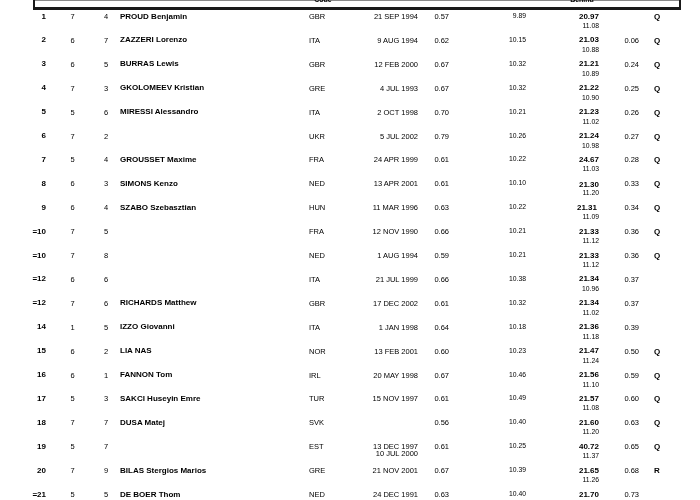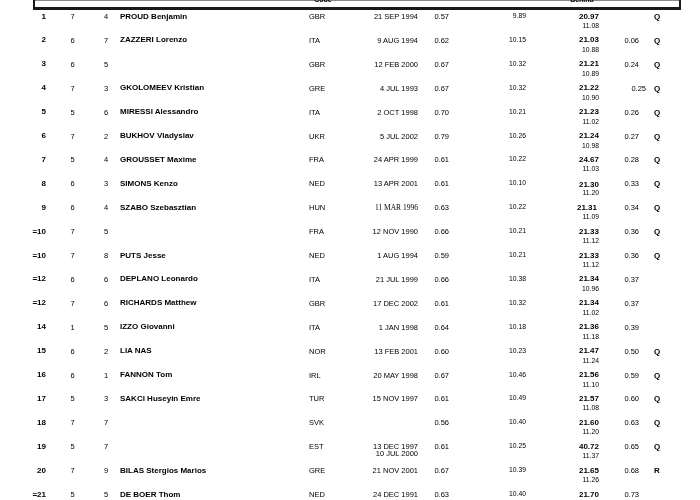--- a/index.html
+++ b/index.html
@@ -72,62 +72,62 @@
         <span class="cell al-r f-sm" style="left: 484px; width: 42px; top: 1.5px;">10.15</span>
         <span class="cell al-r b f-main" style="left: 550px; width: 49px; top: 1px;">21.03</span>
         <span class="cell al-r f-sm" style="left: 550px; width: 49px; top: 11.5px;">10.88</span>
         <span class="cell al-r f-reg" style="left: 597px; width: 42px; top: 1.5px;">0.06</span>
         <span class="cell al-c b f-main" style="left: 647px; width: 20px; top: 1.5px;">Q</span>
       </div>
       <div class="row" style="top: 59.3px;">
         <span class="cell al-r b f-main" style="left: 8px; width: 38px; top: 1px;">3</span>
         <span class="cell al-c f-reg" style="left: 60px; width: 25px; top: 1.5px;">6</span>
         <span class="cell al-c f-reg" style="left: 93px; width: 26px; top: 1.5px;">5</span>
+        <span class="cell al-l b f-main" style="left: 120px; width: 185px; top: 1px;">BURRAS Lewis</span>
         <span class="cell al-l f-reg" style="left: 309px; width: 30px; top: 1.5px;">GBR</span>
         <span class="cell al-r f-reg" style="left: 336px; width: 82px; top: 1.5px;">12 FEB 2000</span>
         <span class="cell al-r f-reg" style="left: 414px; width: 35px; top: 1.5px;">0.67</span>
         <span class="cell al-r f-sm" style="left: 484px; width: 42px; top: 1.5px;">10.32</span>
         <span class="cell al-r b f-main" style="left: 550px; width: 49px; top: 1px;">21.21</span>
         <span class="cell al-r f-sm" style="left: 550px; width: 49px; top: 11.5px;">10.89</span>
         <span class="cell al-r f-reg" style="left: 597px; width: 42px; top: 1.5px;">0.24</span>
         <span class="cell al-c b f-main" style="left: 647px; width: 20px; top: 1.5px;">Q</span>
       </div>
       <div class="row" style="top: 83.2px;">
         <span class="cell al-r b f-main" style="left: 8px; width: 38px; top: 1px;">4</span>
         <span class="cell al-c f-reg" style="left: 60px; width: 25px; top: 1.5px;">7</span>
         <span class="cell al-c f-reg" style="left: 93px; width: 26px; top: 1.5px;">3</span>
         <span class="cell al-l b f-main" style="left: 120px; width: 185px; top: 1px;">GKOLOMEEV Kristian</span>
         <span class="cell al-l f-reg" style="left: 309px; width: 30px; top: 1.5px;">GRE</span>
         <span class="cell al-r f-reg" style="left: 336px; width: 82px; top: 1.5px;">4 JUL 1993</span>
         <span class="cell al-r f-reg" style="left: 414px; width: 35px; top: 1.5px;">0.67</span>
         <span class="cell al-r f-sm" style="left: 484px; width: 42px; top: 1.5px;">10.32</span>
         <span class="cell al-r b f-main" style="left: 550px; width: 49px; top: 1px;">21.22</span>
         <span class="cell al-r f-sm" style="left: 550px; width: 49px; top: 11.5px;">10.90</span>
-        <span class="cell al-r f-reg" style="left: 597px; width: 42px; top: 1.5px; padding-left: 7px;">0.25</span>
+        <span class="cell al-r f-reg" style="left: 597px; width: 42px; top: 1.5px;">0.25</span>
         <span class="cell al-c b f-main" style="left: 647px; width: 20px; top: 1.5px;">Q</span>
       </div>
       <div class="row" style="top: 107.1px;">
         <span class="cell al-r b f-main" style="left: 8px; width: 38px; top: 1px;">5</span>
         <span class="cell al-c f-reg" style="left: 60px; width: 25px; top: 1.5px;">5</span>
         <span class="cell al-c f-reg" style="left: 93px; width: 26px; top: 1.5px;">6</span>
         <span class="cell al-l b f-main" style="left: 120px; width: 185px; top: 1px;">MIRESSI Alessandro</span>
         <span class="cell al-l f-reg" style="left: 309px; width: 30px; top: 1.5px;">ITA</span>
         <span class="cell al-r f-reg" style="left: 336px; width: 82px; top: 1.5px;">2 OCT 1998</span>
         <span class="cell al-r f-reg" style="left: 414px; width: 35px; top: 1.5px;">0.70</span>
         <span class="cell al-r f-sm" style="left: 484px; width: 42px; top: 1.5px;">10.21</span>
         <span class="cell al-r b f-main" style="left: 550px; width: 49px; top: 1px;">21.23</span>
         <span class="cell al-r f-sm" style="left: 550px; width: 49px; top: 11.5px;">11.02</span>
         <span class="cell al-r f-reg" style="left: 597px; width: 42px; top: 1.5px;">0.26</span>
         <span class="cell al-c b f-main" style="left: 647px; width: 20px; top: 1.5px;">Q</span>
       </div>
       <div class="row" style="top: 131px;">
         <span class="cell al-r b f-main" style="left: 8px; width: 38px; top: 1px;">6</span>
         <span class="cell al-c f-reg" style="left: 60px; width: 25px; top: 1.5px;">7</span>
         <span class="cell al-c f-reg" style="left: 93px; width: 26px; top: 1.5px;">2</span>
-        <span class="cell al-l b f-main" style="left: 120px; width: 185px; top: 1px;">BUKHOV Vladyslav</span>
         <span class="cell al-l f-reg" style="left: 309px; width: 30px; top: 1.5px;">UKR</span>
         <span class="cell al-r f-reg" style="left: 336px; width: 82px; top: 1.5px;">5 JUL 2002</span>
         <span class="cell al-r f-reg" style="left: 414px; width: 35px; top: 1.5px;">0.79</span>
         <span class="cell al-r f-sm" style="left: 484px; width: 42px; top: 1.5px;">10.26</span>
         <span class="cell al-r b f-main" style="left: 550px; width: 49px; top: 1px;">21.24</span>
         <span class="cell al-r f-sm" style="left: 550px; width: 49px; top: 11.5px;">10.98</span>
         <span class="cell al-r f-reg" style="left: 597px; width: 42px; top: 1.5px;">0.27</span>
         <span class="cell al-c b f-main" style="left: 647px; width: 20px; top: 1.5px;">Q</span>
       </div>
       <div class="row" style="top: 154.9px;">
@@ -157,21 +157,21 @@
         <span class="cell al-r f-sm" style="left: 550px; width: 49px; top: 11.5px;">11.20</span>
         <span class="cell al-r f-reg" style="left: 597px; width: 42px; top: 1.5px;">0.33</span>
         <span class="cell al-c b f-main" style="left: 647px; width: 20px; top: 1.5px;">Q</span>
       </div>
       <div class="row" style="top: 202.7px;">
         <span class="cell al-r b f-main" style="left: 8px; width: 38px; top: 1px;">9</span>
         <span class="cell al-c f-reg" style="left: 60px; width: 25px; top: 1.5px;">6</span>
         <span class="cell al-c f-reg" style="left: 93px; width: 26px; top: 1.5px;">4</span>
         <span class="cell al-l b f-main" style="left: 120px; width: 185px; top: 1px;">SZABO Szebasztian</span>
         <span class="cell al-l f-reg" style="left: 309px; width: 30px; top: 1.5px;">HUN</span>
-        <span class="cell al-r f-reg" style="left: 336px; width: 82px; top: 1.5px; font-family: Liberation Serif, serif;">11 MAR 1996</span>
+        <span class="cell al-r f-reg" style="left: 336px; width: 82px; top: 1.5px;">11 MAR 1996</span>
         <span class="cell al-r f-reg" style="left: 414px; width: 35px; top: 1.5px;">0.63</span>
         <span class="cell al-r f-sm" style="left: 484px; width: 42px; top: 1.5px;">10.22</span>
         <span class="cell al-r b f-main" style="left: 548px; width: 49px; top: 1px;">21.31</span>
         <span class="cell al-r f-sm" style="left: 550px; width: 49px; top: 11.5px;">11.09</span>
         <span class="cell al-r f-reg" style="left: 597px; width: 42px; top: 1.5px;">0.34</span>
         <span class="cell al-c b f-main" style="left: 647px; width: 20px; top: 1.5px;">Q</span>
       </div>
       <div class="row" style="top: 226.6px;">
         <span class="cell al-r b f-main" style="left: 8px; width: 38px; top: 1px;">=10</span>
         <span class="cell al-c f-reg" style="left: 60px; width: 25px; top: 1.5px;">7</span>
@@ -182,35 +182,33 @@
         <span class="cell al-r f-sm" style="left: 484px; width: 42px; top: 1.5px;">10.21</span>
         <span class="cell al-r b f-main" style="left: 550px; width: 49px; top: 1px;">21.33</span>
         <span class="cell al-r f-sm" style="left: 550px; width: 49px; top: 11.5px;">11.12</span>
         <span class="cell al-r f-reg" style="left: 597px; width: 42px; top: 1.5px;">0.36</span>
         <span class="cell al-c b f-main" style="left: 647px; width: 20px; top: 1.5px;">Q</span>
       </div>
       <div class="row" style="top: 250.5px;">
         <span class="cell al-r b f-main" style="left: 8px; width: 38px; top: 1px;">=10</span>
         <span class="cell al-c f-reg" style="left: 60px; width: 25px; top: 1.5px;">7</span>
         <span class="cell al-c f-reg" style="left: 93px; width: 26px; top: 1.5px;">8</span>
-        <span class="cell al-l b f-main" style="left: 120px; width: 185px; top: 1px;">PUTS Jesse</span>
         <span class="cell al-l f-reg" style="left: 309px; width: 30px; top: 1.5px;">NED</span>
         <span class="cell al-r f-reg" style="left: 336px; width: 82px; top: 1.5px;">1 AUG 1994</span>
         <span class="cell al-r f-reg" style="left: 414px; width: 35px; top: 1.5px;">0.59</span>
         <span class="cell al-r f-sm" style="left: 484px; width: 42px; top: 1.5px;">10.21</span>
         <span class="cell al-r b f-main" style="left: 550px; width: 49px; top: 1px;">21.33</span>
         <span class="cell al-r f-sm" style="left: 550px; width: 49px; top: 11.5px;">11.12</span>
         <span class="cell al-r f-reg" style="left: 597px; width: 42px; top: 1.5px;">0.36</span>
         <span class="cell al-c b f-main" style="left: 647px; width: 20px; top: 1.5px;">Q</span>
       </div>
       <div class="row" style="top: 274.4px;">
         <span class="cell al-r b f-main" style="left: 8px; width: 38px; top: 1px;">=12</span>
         <span class="cell al-c f-reg" style="left: 60px; width: 25px; top: 1.5px;">6</span>
         <span class="cell al-c f-reg" style="left: 93px; width: 26px; top: 1.5px;">6</span>
-        <span class="cell al-l b f-main" style="left: 120px; width: 185px; top: 1px;">DEPLANO Leonardo</span>
         <span class="cell al-l f-reg" style="left: 309px; width: 30px; top: 1.5px;">ITA</span>
         <span class="cell al-r f-reg" style="left: 336px; width: 82px; top: 1.5px;">21 JUL 1999</span>
         <span class="cell al-r f-reg" style="left: 414px; width: 35px; top: 1.5px;">0.66</span>
         <span class="cell al-r f-sm" style="left: 484px; width: 42px; top: 1.5px;">10.38</span>
         <span class="cell al-r b f-main" style="left: 550px; width: 49px; top: 1px;">21.34</span>
         <span class="cell al-r f-sm" style="left: 550px; width: 49px; top: 11.5px;">10.96</span>
         <span class="cell al-r f-reg" style="left: 597px; width: 42px; top: 1.5px;">0.37</span>
       </div>
       <div class="row" style="top: 298.3px;">
         <span class="cell al-r b f-main" style="left: 8px; width: 38px; top: 1px;">=12</span>
@@ -277,20 +275,21 @@
         <span class="cell al-r f-sm" style="left: 484px; width: 42px; top: 1.5px;">10.49</span>
         <span class="cell al-r b f-main" style="left: 550px; width: 49px; top: 1px;">21.57</span>
         <span class="cell al-r f-sm" style="left: 550px; width: 49px; top: 11.5px;">11.08</span>
         <span class="cell al-r f-reg" style="left: 597px; width: 42px; top: 1.5px;">0.60</span>
         <span class="cell al-c b f-main" style="left: 647px; width: 20px; top: 1.5px;">Q</span>
       </div>
       <div class="row" style="top: 417.8px;">
         <span class="cell al-r b f-main" style="left: 8px; width: 38px; top: 1px;">18</span>
         <span class="cell al-c f-reg" style="left: 60px; width: 25px; top: 1.5px;">7</span>
         <span class="cell al-c f-reg" style="left: 93px; width: 26px; top: 1.5px;">7</span>
+        <span class="cell al-l b f-main" style="left: 120px; width: 185px; top: 1px;">DUSA Matej</span>
         <span class="cell al-l f-reg" style="left: 309px; width: 30px; top: 1.5px;">SVK</span>
         <span class="cell al-r f-reg" style="left: 336px; width: 82px; top: 1.5px; margin-top: 31px;">10 JUL 2000</span>
         <span class="cell al-r f-reg" style="left: 414px; width: 35px; top: 1.5px;">0.56</span>
         <span class="cell al-r f-sm" style="left: 484px; width: 42px; top: 1.5px;">10.40</span>
         <span class="cell al-r b f-main" style="left: 550px; width: 49px; top: 1px;">21.60</span>
         <span class="cell al-r f-sm" style="left: 550px; width: 49px; top: 11.5px;">11.20</span>
         <span class="cell al-r f-reg" style="left: 597px; width: 42px; top: 1.5px;">0.63</span>
         <span class="cell al-c b f-main" style="left: 647px; width: 20px; top: 1.5px;">Q</span>
       </div>
       <div class="row" style="top: 441.7px;">

